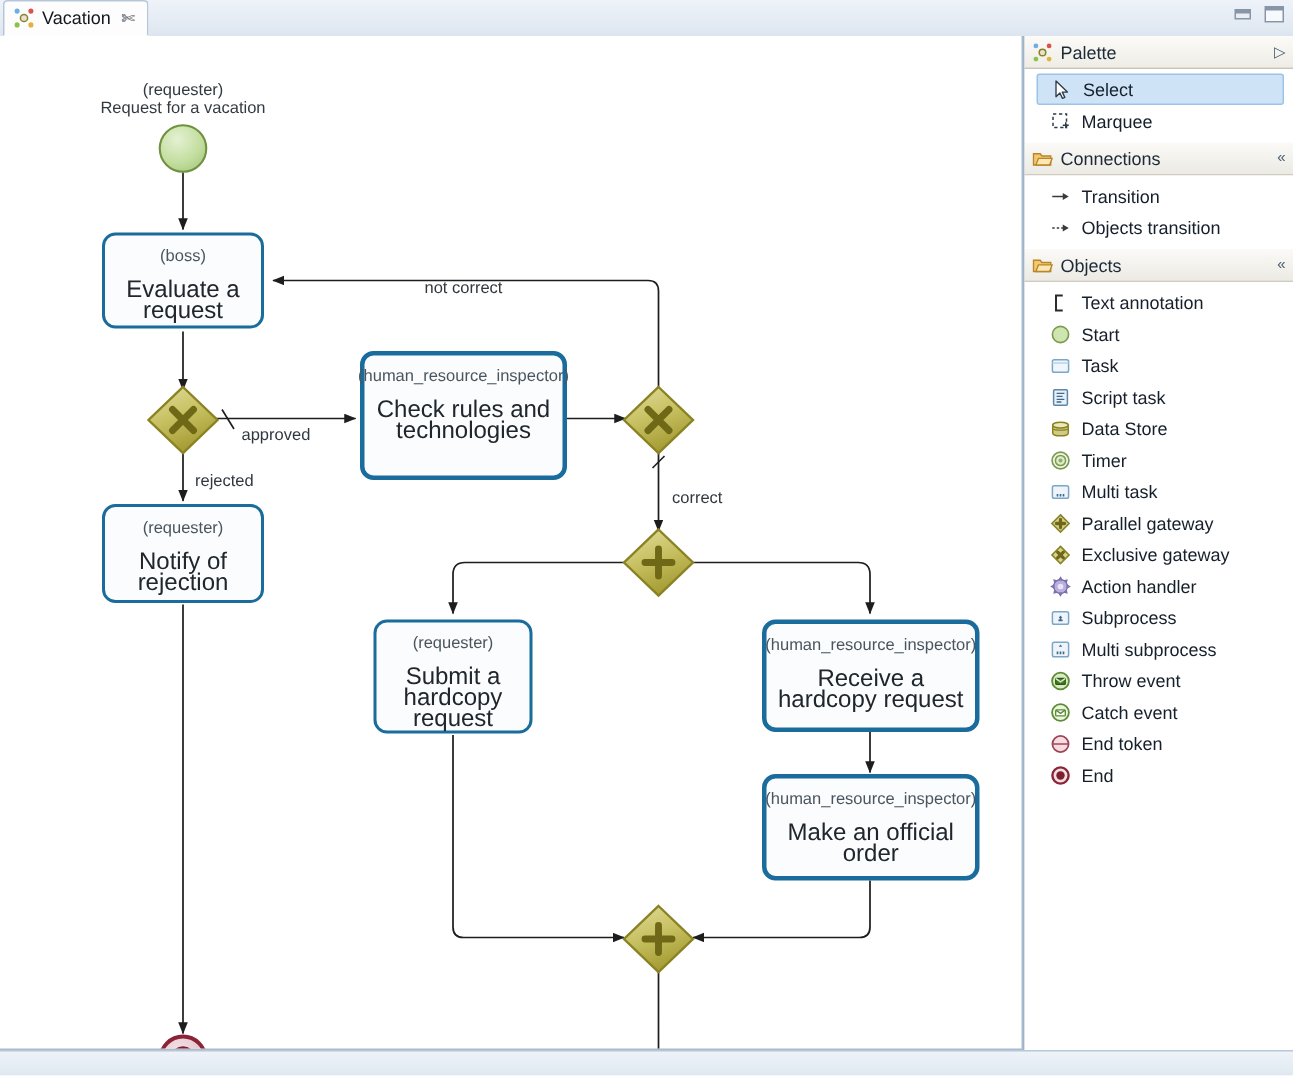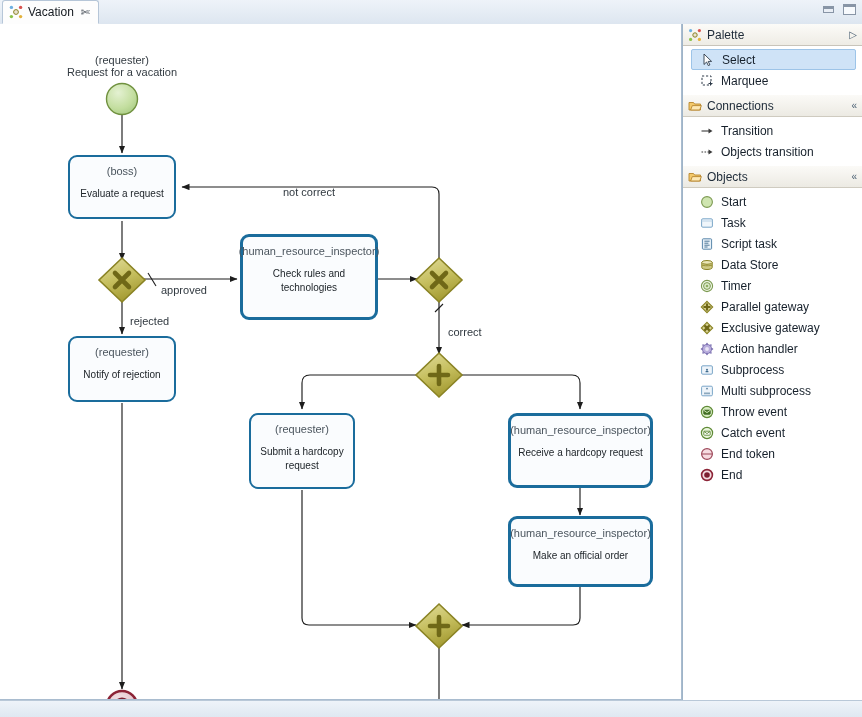--- a/index.html
+++ b/index.html
@@ -86,21 +86,21 @@
     align-items: center;
     padding-top: 8px;
     color: #2b3339;
     text-align: center;
   }
   .node.thick { border-width: 3px; }
   .node .swim {
     font-size: 11px; color: #4b555e; line-height: 13px;
   }
   .node .label {
-    font-size: 10px; color: #20262b; margin-top: 9px;
+    font-size: 16px; color: #20262b; margin-top: 9px;
     line-height: 14px; padding: 0 5px;
   }
 
   .lbl {
     position: absolute;
     font-size: 11px;
     color: #30383f;
     white-space: nowrap;
   }
   .toplabel {
@@ -373,20 +373,26 @@
       <div class="pal-header">
         <svg class="ico" width="14" height="14" viewBox="0 0 14 14">
           <path d="M1,3.5 L5.5,3.5 L6.6,5 L12.5,5 L12.5,11 L1,11 z" fill="#f3c96b" stroke="#b8862c" stroke-width="0.9"></path>
           <path d="M2.6,11 L4.3,6.6 L13.4,6.6 L11.7,11 z" fill="#fde8b4" stroke="#b8862c" stroke-width="0.9"></path>
         </svg>
         <span class="ttl">Objects</span>
         <span class="chev">«</span>
       </div>
       <div class="pal-body">
 
+        <div class="pal-item">
+          <svg class="ico" viewBox="0 0 14 14">
+            <path d="M8.5,2 L4,2 L4,12 L8.5,12" fill="none" stroke="#2b2b2b" stroke-width="1.3"></path>
+          </svg>
+          <span>Text annotation</span>
+        </div>
 
         <div class="pal-item">
           <svg class="ico" viewBox="0 0 14 14">
             <circle cx="7" cy="7" r="5.4" fill="#cfe5b0" stroke="#7d9a52" stroke-width="1.1"></circle>
           </svg>
           <span>Start</span>
         </div>
 
         <div class="pal-item">
           <svg class="ico" viewBox="0 0 14 14">
@@ -415,20 +421,27 @@
 
         <div class="pal-item">
           <svg class="ico" viewBox="0 0 14 14">
             <circle cx="7" cy="7" r="5.6" fill="#eef6e4" stroke="#7d9a52" stroke-width="1.1"></circle>
             <circle cx="7" cy="7" r="3.4" fill="#dcebca" stroke="#7d9a52" stroke-width="1"></circle>
             <circle cx="7" cy="7" r="1.3" fill="#8fae62"></circle>
           </svg>
           <span>Timer</span>
         </div>
 
+        <div class="pal-item">
+          <svg class="ico" viewBox="0 0 14 14">
+            <rect x="1.6" y="2.8" width="10.8" height="8.4" rx="1.2" fill="#eef4fa" stroke="#7aa6c8" stroke-width="1"></rect>
+            <path d="M5,8.4 L5,10 M7,8.4 L7,10 M9,8.4 L9,10" stroke="#3d6a8c" stroke-width="1.1"></path>
+          </svg>
+          <span>Multi task</span>
+        </div>
 
         <div class="pal-item">
           <svg class="ico" viewBox="0 0 14 14">
             <path d="M7,1.3 L12.7,7 L7,12.7 L1.3,7 z" fill="#d8d294" stroke="#8a8324" stroke-width="1.1"></path>
             <path d="M7,4.3 L7,9.7 M4.3,7 L9.7,7" stroke="#6f6817" stroke-width="2.2" stroke-linecap="round"></path>
           </svg>
           <span>Parallel gateway</span>
         </div>
 
         <div class="pal-item">

